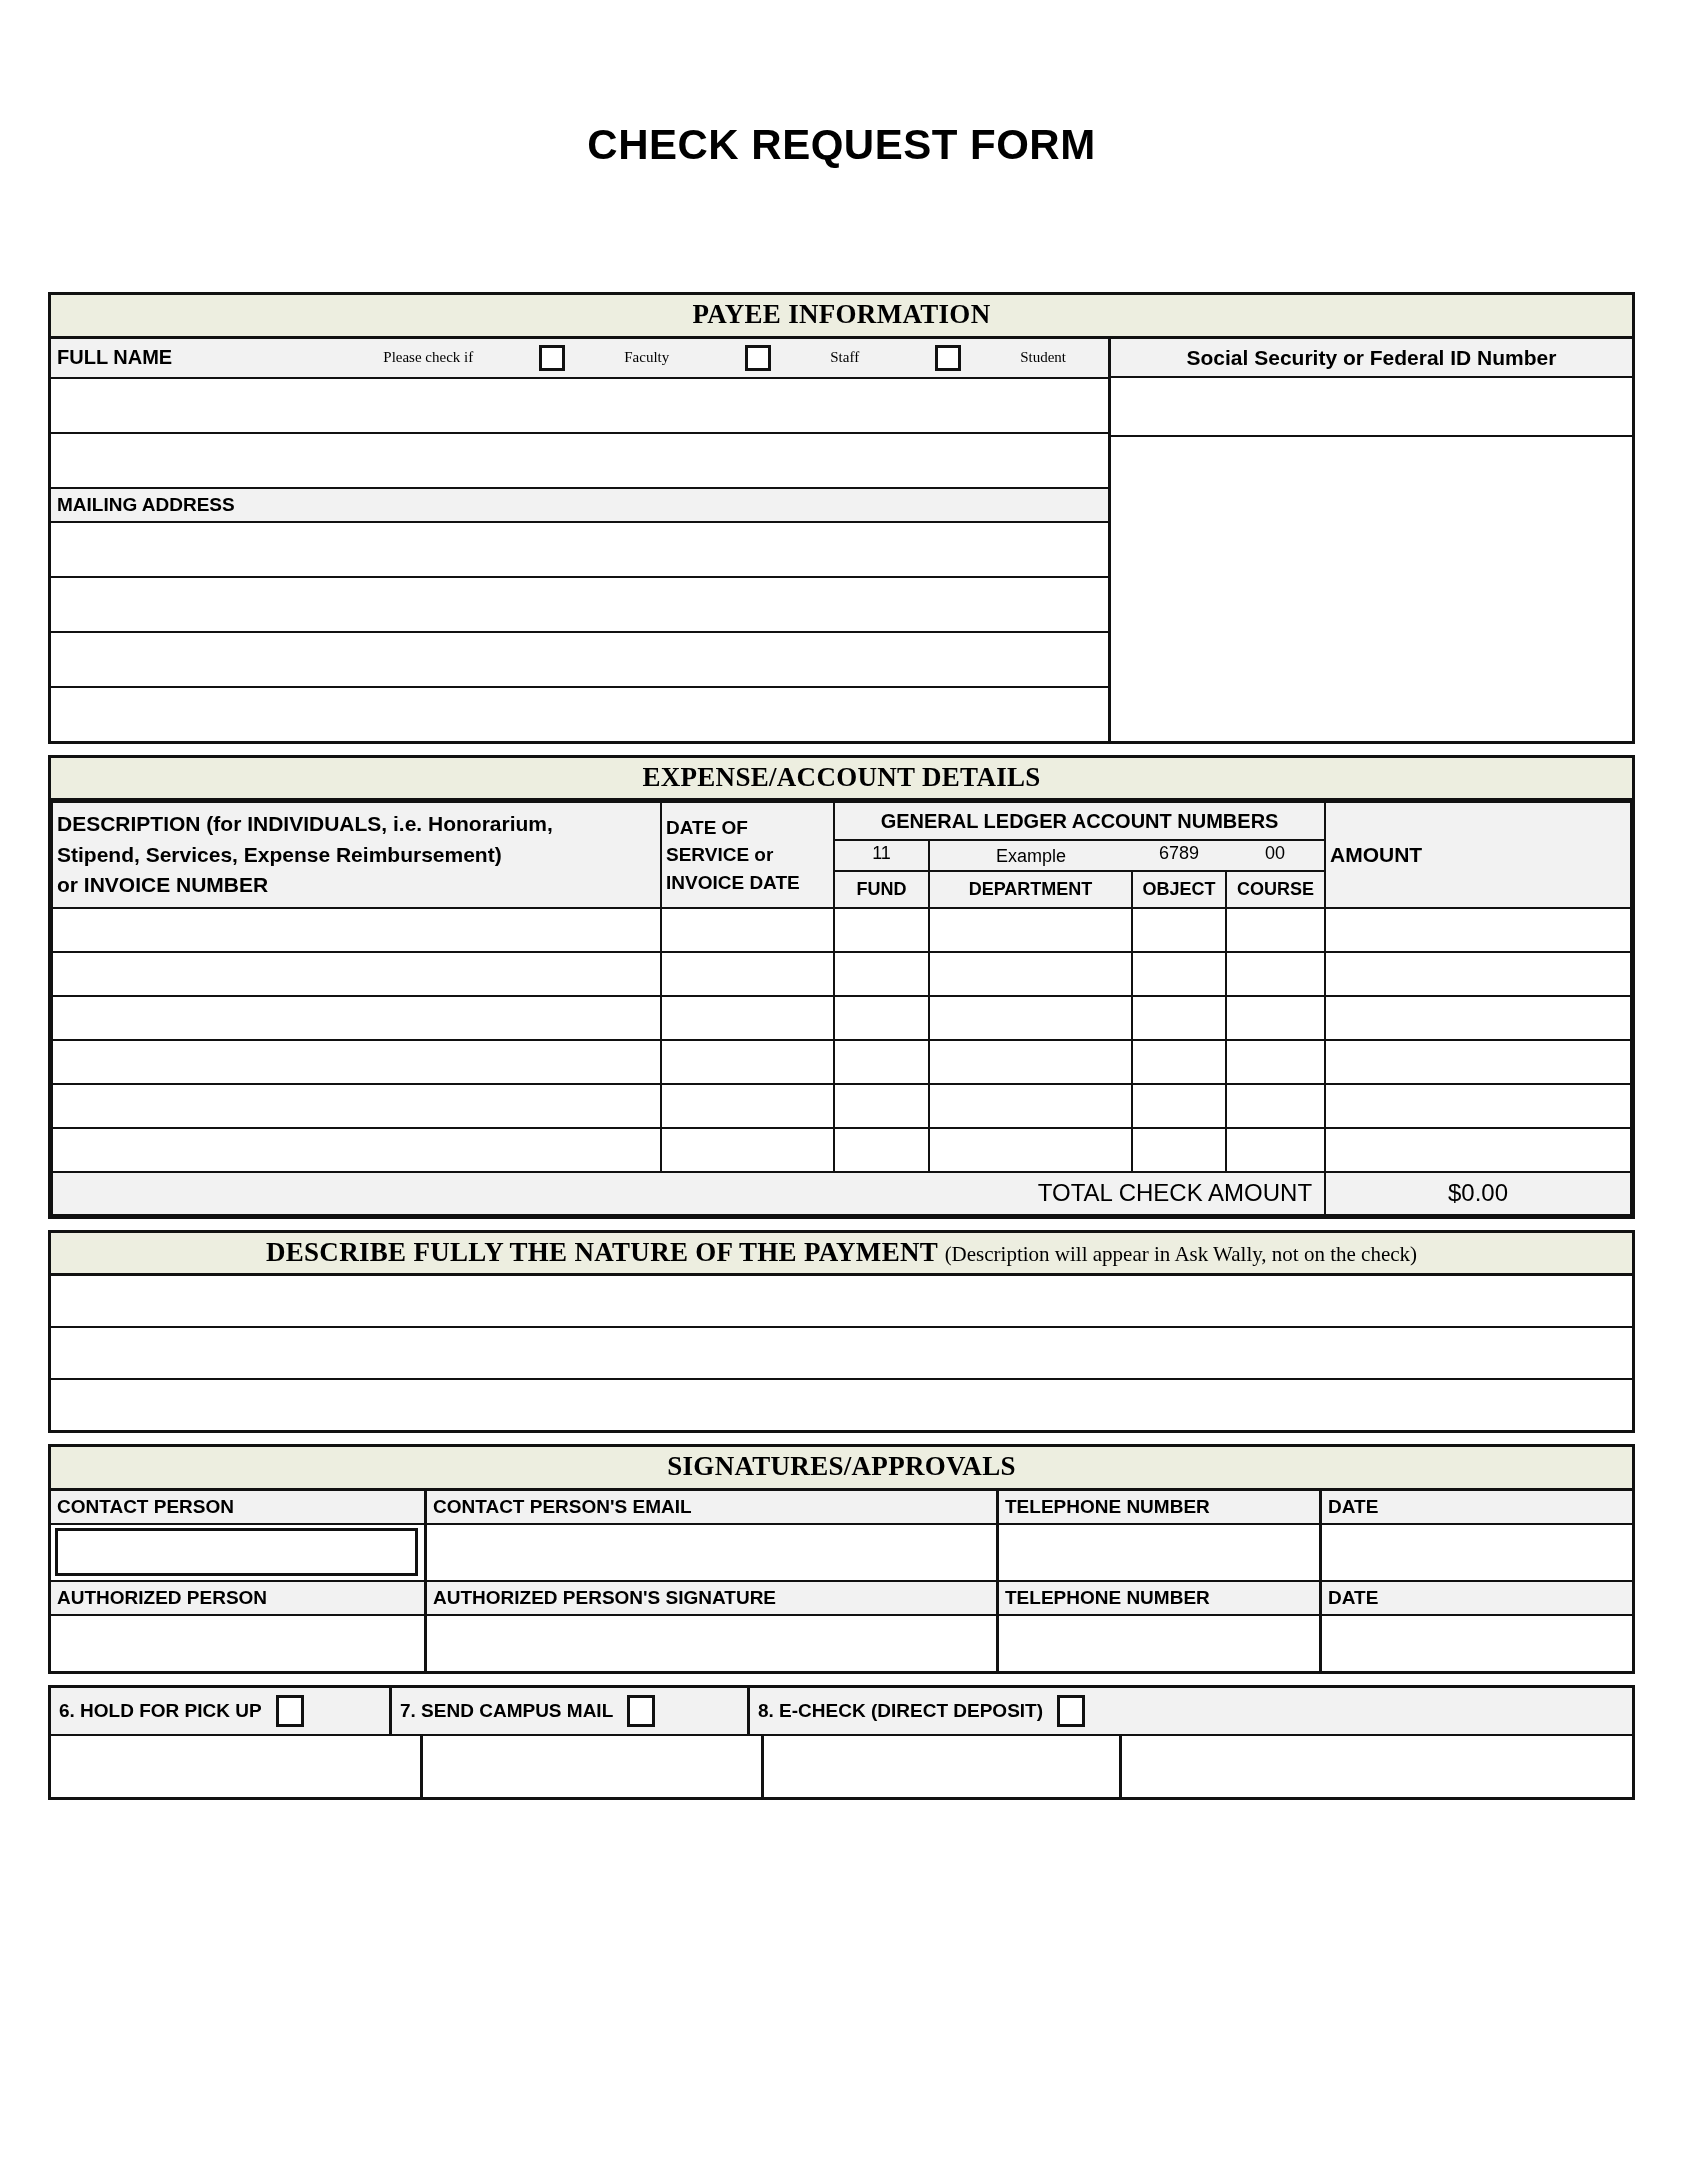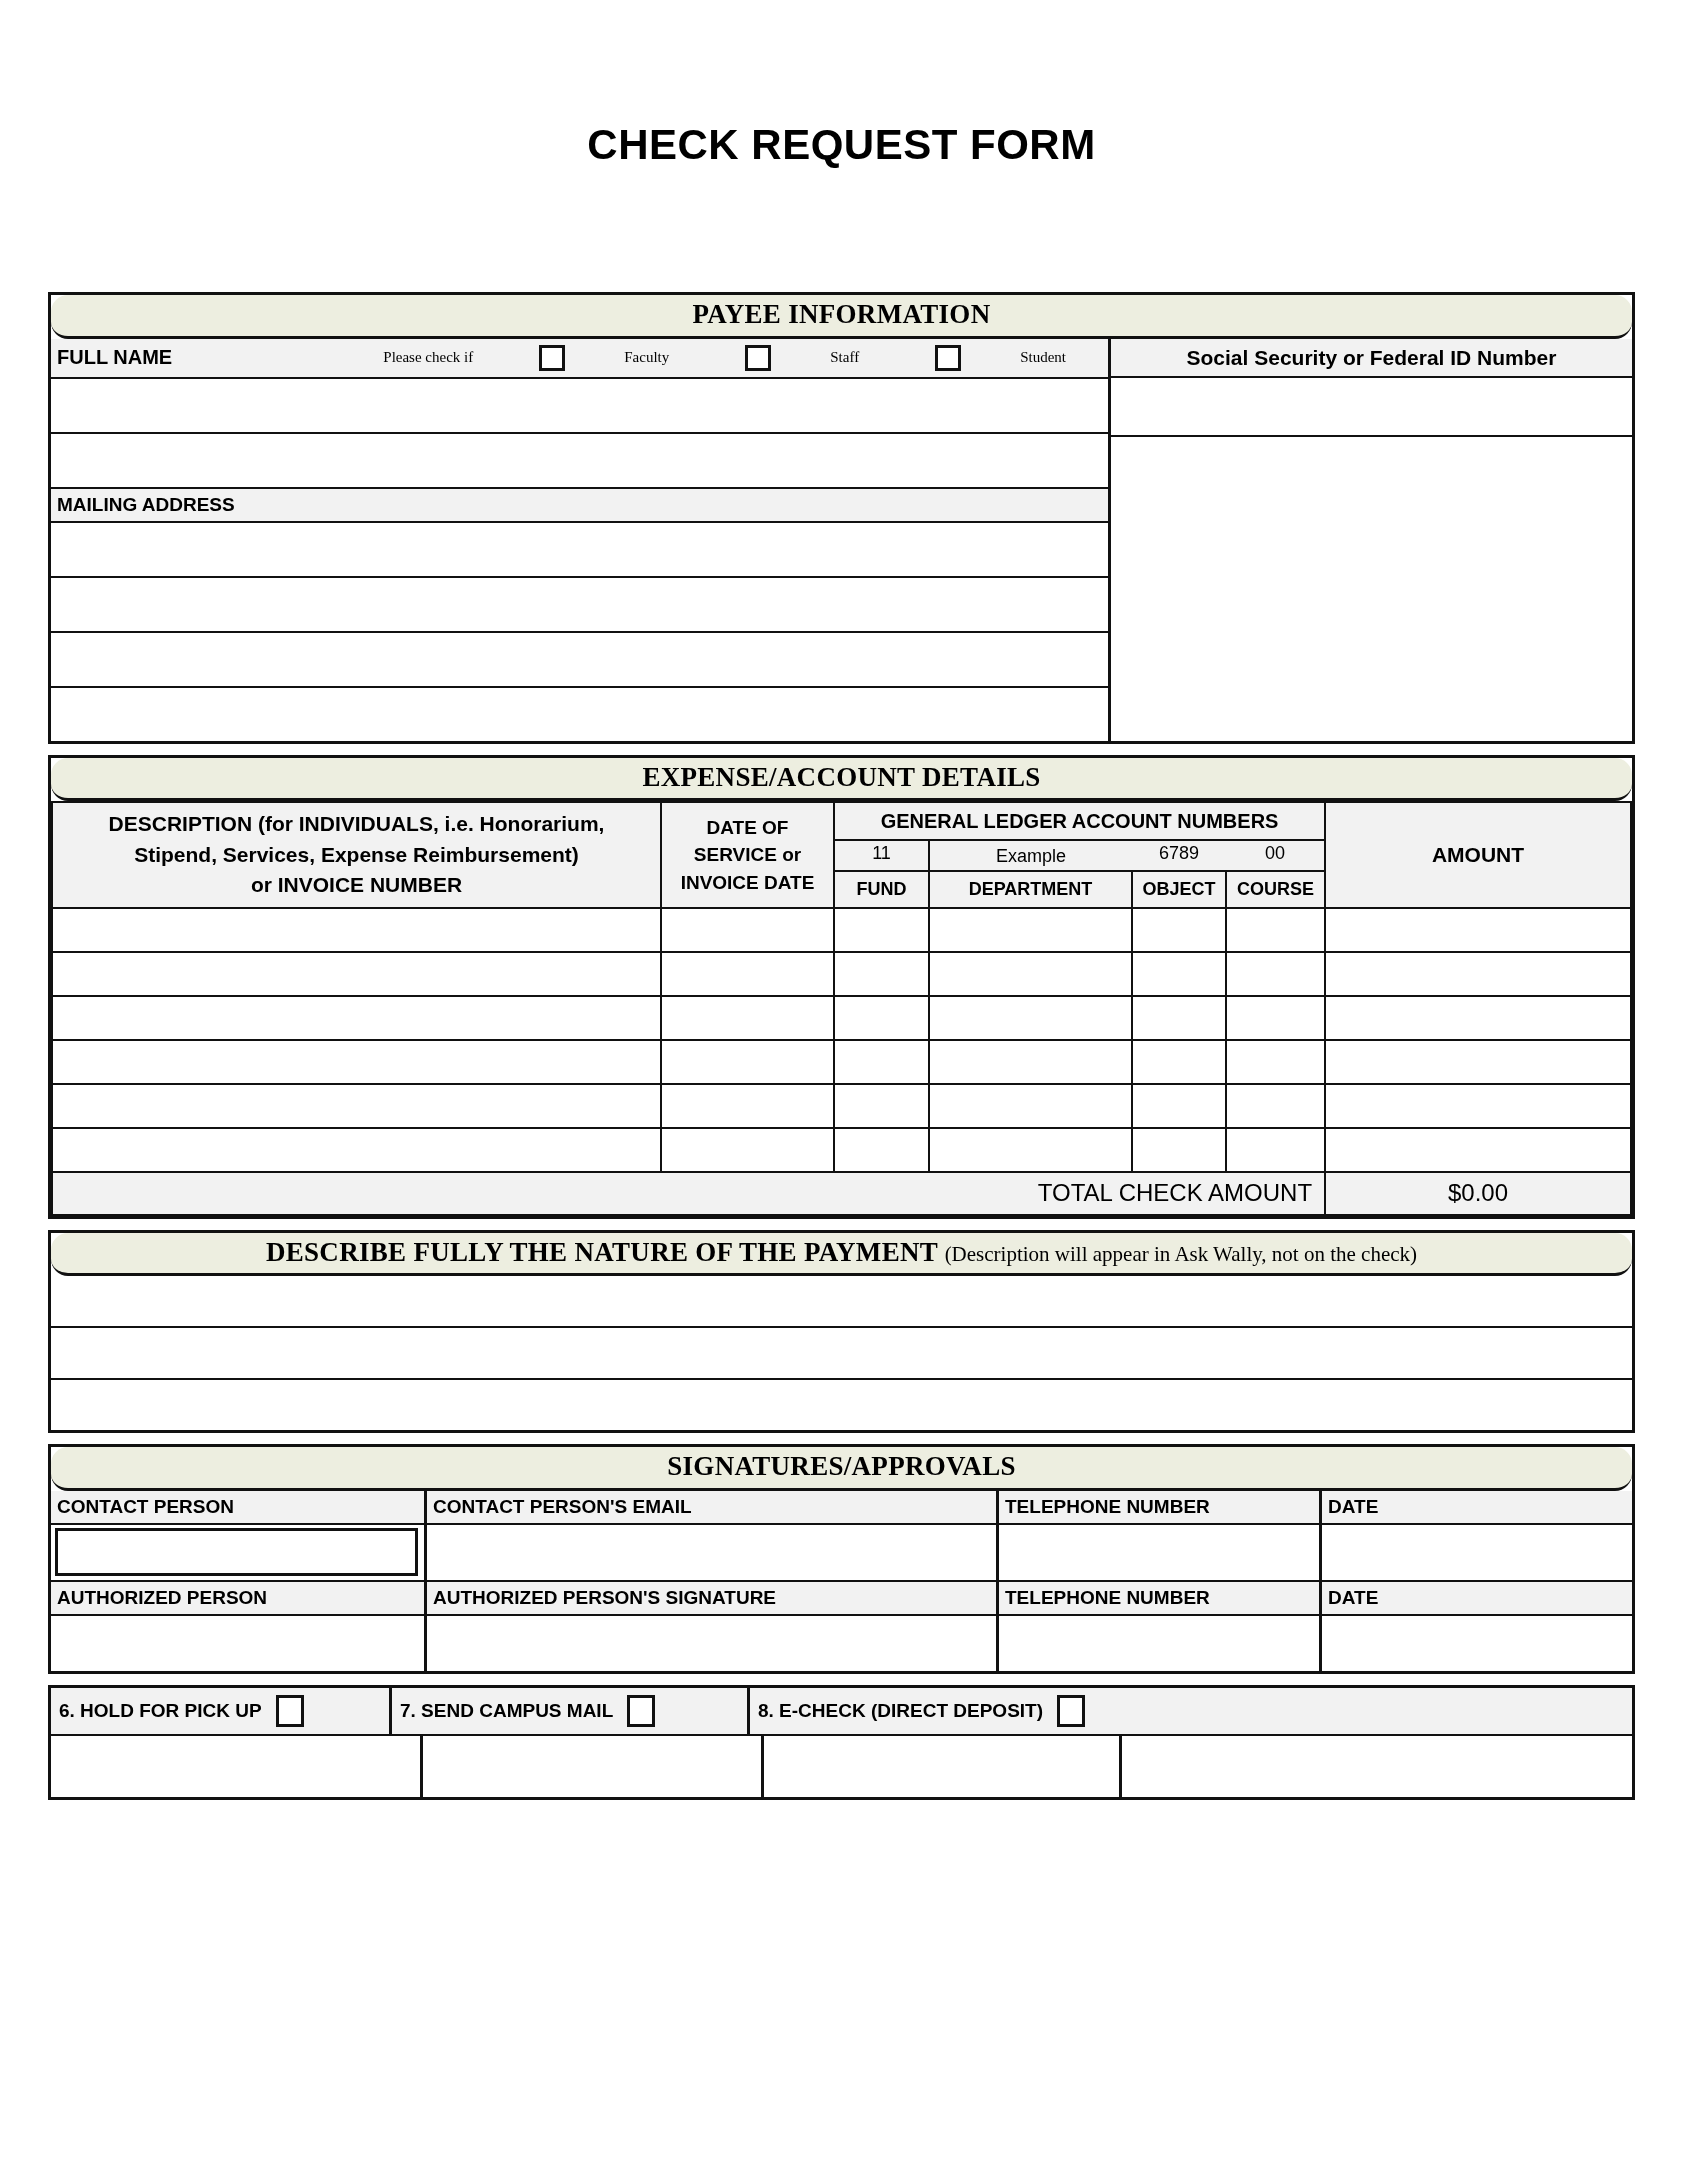--- a/index.html
+++ b/index.html
@@ -46,21 +46,20 @@
   .band {
     background: #edeee0;
     text-align: center;
     font-family: "Liberation Serif", serif;
     font-weight: bold;
     font-size: 27px;
     letter-spacing: 0.3px;
     padding: 5px 0 6px 0;
     border-bottom: 3px solid #111;
     line-height: 1.1;
-    border-radius: 17px;
   }
   .band .sub {
     font-weight: normal;
     font-size: 21px;
     letter-spacing: 0;
   }
 
   .lbl {
     background: #f2f2f2;
     font-size: 19px;
@@ -138,21 +137,20 @@
     border-collapse: collapse;
     table-layout: fixed;
   }
   table.exp td, table.exp th {
     border: 2px solid #111;
     padding: 0;
     background: #fff;
   }
   .hdrcell {
     background: #f2f2f2 !important;
-    text-align: center;
     font-weight: bold;
     font-size: 21px;
     line-height: 1.45;
     padding: 6px 4px !important;
   }
   .hdrsmall { font-size: 19px; }
   .gl-title {
     background: #f2f2f2 !important;
     text-align: center;
     font-weight: bold;

